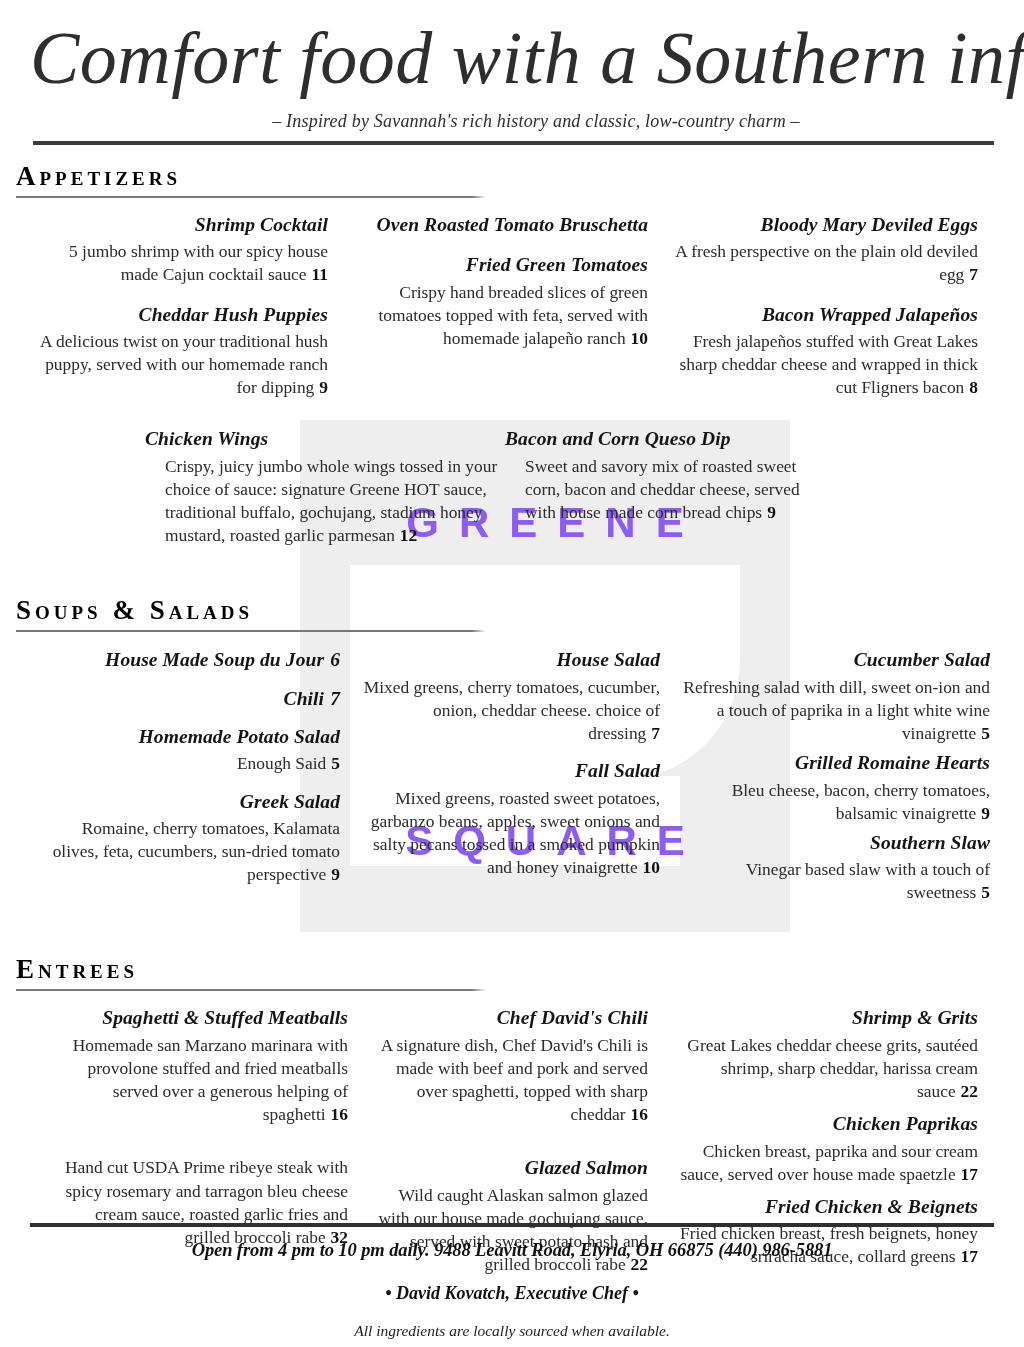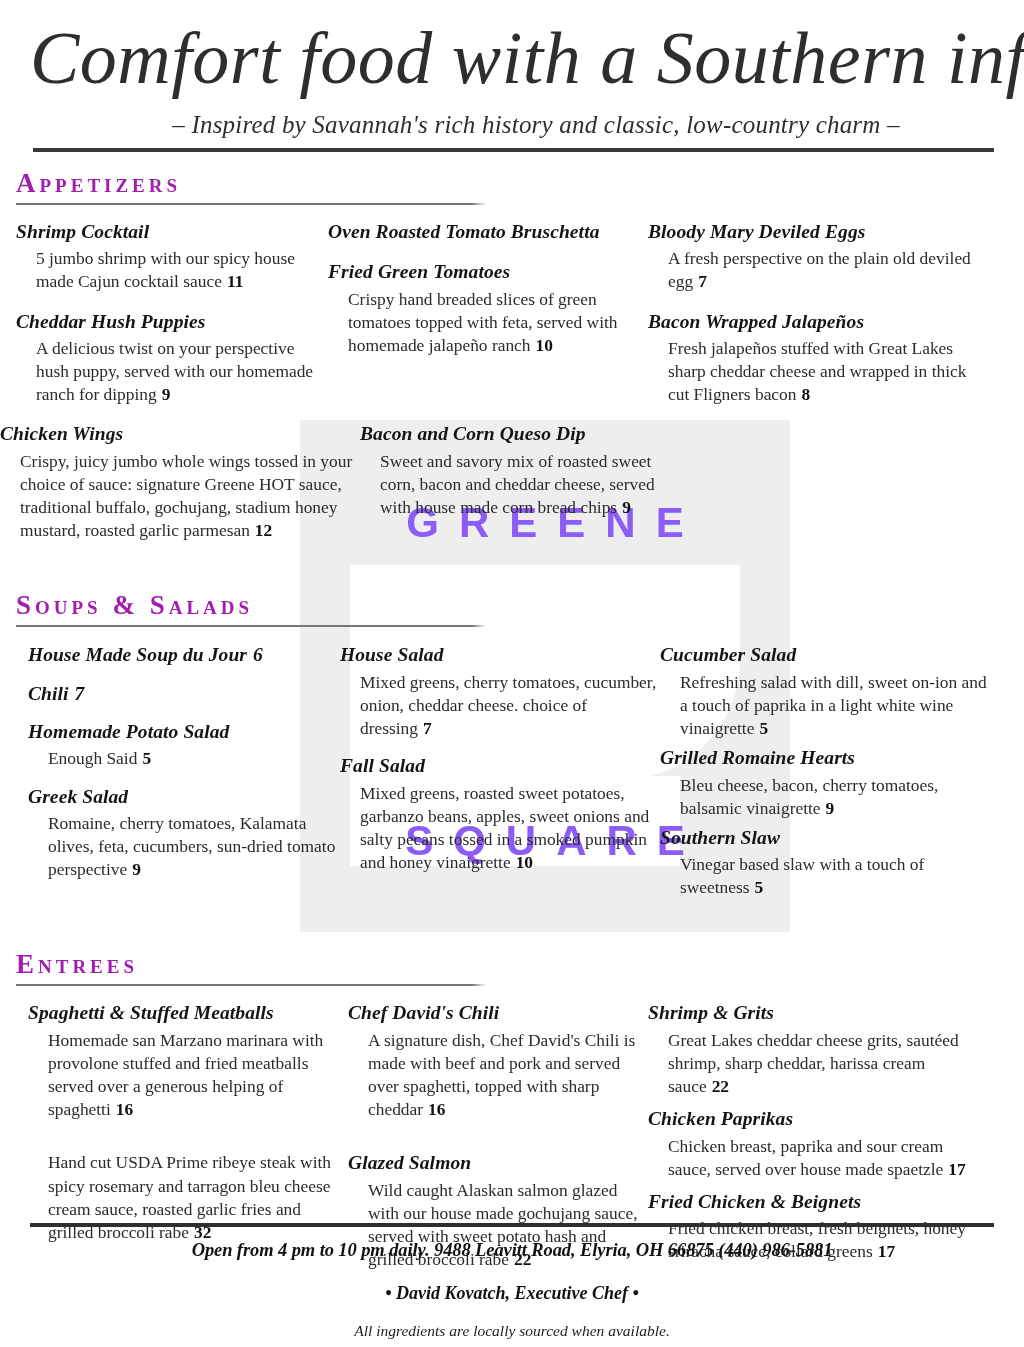--- a/index.html
+++ b/index.html
@@ -91,21 +91,21 @@
     color: #2e2e2e;
     letter-spacing: 0.5px;
     margin: 0;
     padding: 14px 30px 0 30px;
     white-space: nowrap;
   }
   .menu-subtitle {
     font-family: "Liberation Serif", "DejaVu Serif", serif;
     font-style: italic;
     font-weight: 400;
-    font-size: 25px;
+    font-size: 18px;
     color: #2e2e2e;
     margin: 14px 0 0 0;
     letter-spacing: 0.2px;
     padding-left: 48px;
   }
   .rule-top {
     height: 4px;
     background: #3a3a3a;
     margin: 9px 30px 0 33px;
   }
@@ -117,42 +117,42 @@
     height: 4px;
     background: #2f2f2f;
   }
 
   
   .section { position: relative; }
   .section-head {
     font-family: "Liberation Serif", "DejaVu Serif", serif;
     font-weight: 700;
     font-size: 27px;
-    color: #a21caf;
+    color: #000000;
     letter-spacing: 4px;
     font-variant: small-caps;
     text-transform: capitalize;
     margin: 0;
     padding-left: 16px;
   }
   .section-rule {
     height: 2px;
     background: linear-gradient(to right, #777 0%, #777 97%, rgba(120,120,120,0) 100%);
     margin: 4px 0 0 16px;
     width: 470px;
   }
 
   
   .cols {
     display: flex;
     align-items: flex-start;
   }
   .col { box-sizing: border-box; }
 
-  .item { margin-bottom: 4px; }
+  .item { margin-bottom: 4px; text-align: right; }
   .item-name {
     font-family: "Liberation Serif", "DejaVu Serif", serif;
     font-weight: 700;
     font-style: italic;
     font-size: 19.5px;
     color: #141414;
     line-height: 1.25;
     margin: 0;
     letter-spacing: 0.1px;
   }
@@ -178,21 +178,22 @@
   
   #sec-appetizers { padding-top: 16px; }
   #sec-appetizers .cols { margin-top: 15px; padding-left: 16px; }
   #app-c1 { width: 312px; }
   #app-c2 { width: 320px; }
   #app-c3 { width: 330px; }
   #sec-appetizers .item { margin-bottom: 16px; }
 
   #app-center {
     display: flex;
-    margin-top: 0;
+    padding-left: 145px;
+    margin-top: 12px;
   }
   #app-center .col-a { width: 360px; }
   #app-center .col-b { width: 300px; }
 
   
   #sec-soups { padding-top: 48px; }
   #sec-soups .cols { margin-top: 16px; padding-left: 28px; }
   #soup-c1 { width: 312px; }
   #soup-c2 { width: 320px; }
   #soup-c3 { width: 330px; }
@@ -273,21 +274,21 @@
     <div class="section-rule"></div>
 
     <div class="cols">
       <div class="col" id="app-c1">
         <div class="item">
           <div class="item-name">Shrimp Cocktail</div>
           <div class="item-desc"><span>5 jumbo shrimp with our spicy house made Cajun cocktail sauce</span><span class="price">11</span></div>
         </div>
         <div class="item">
           <div class="item-name">Cheddar Hush Puppies</div>
-          <div class="item-desc"><span>A delicious twist on your perspective hush puppy, served with our homemade ranch for dipping</span><span class="price">9</span></div>
+          <div class="item-desc"><span>A delicious twist on your traditional hush puppy, served with our homemade ranch for dipping</span><span class="price">9</span></div>
         </div>
       </div>
 
       <div class="col" id="app-c2">
         <div class="item">
           <div class="item-name">Oven Roasted Tomato Bruschetta</div>
         </div>
         <div class="item">
           <div class="item-name">Fried Green Tomatoes</div>
           <div class="item-desc"><span>Crispy hand breaded slices of green tomatoes topped with feta, served with homemade jalapeño ranch</span><span class="price">10</span></div>

